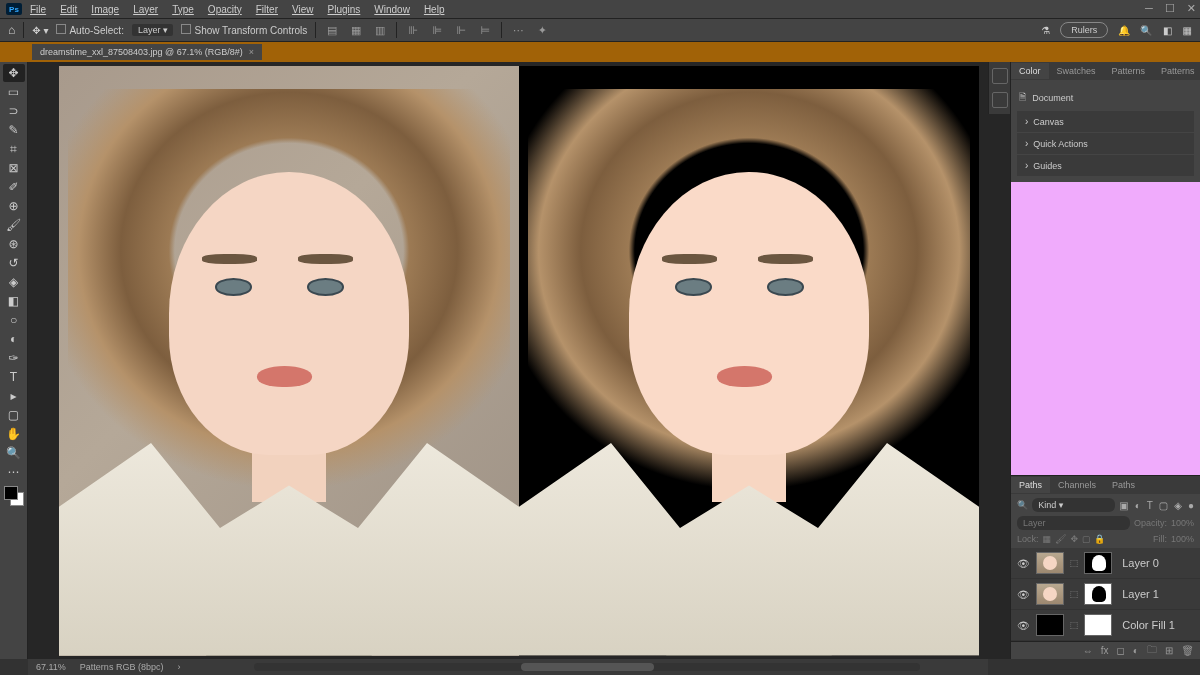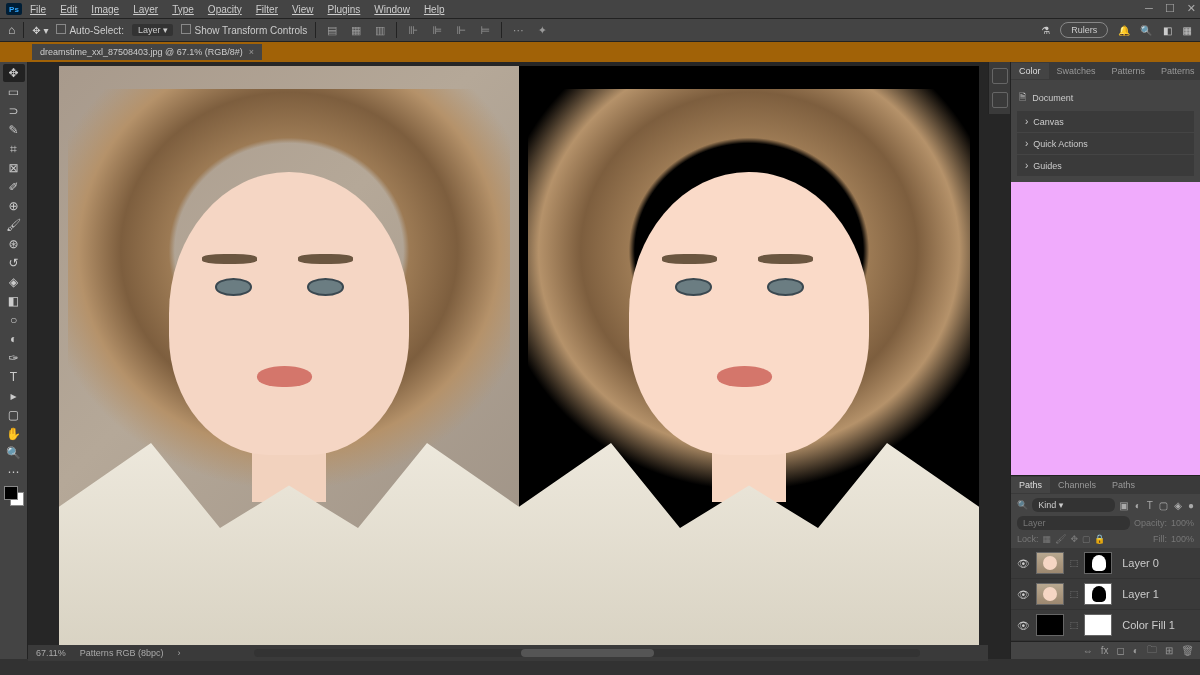--- a/index.html
+++ b/index.html
@@ -67,21 +67,21 @@
 .layer .thumb.m { background: #000; position: relative; }
 .layer .thumb.m.w { background: #fff; }
 .layer .thumb.m .s { position: absolute; width: 14px; height: 16px; background: #fff; border-radius: 50% 50% 30% 30%; top: 2px; left: 7px; }
 .layer .thumb.m.w .s { background: #000; }
 .layer .thumb.fill { background: #000; }
 .layer .link { font-size: 9px; color: #888; }
 .layer .name { font-size: 11px; margin-left: 4px; }
 .layerfoot { height: 18px; background: #444; border-top: 1px solid #222; display: flex; justify-content: flex-end; align-items: center; gap: 8px; padding: 0 6px; color: #999; font-size: 10px; }
 .strip { position: absolute; right: 190px; top: 62px; width: 22px; background: #3a3a3a; display: flex; flex-direction: column; gap: 8px; padding: 6px 0; align-items: center; border-left: 1px solid #222; }
 .strip .si { width: 16px; height: 16px; border: 1px solid #666; border-radius: 2px; }
-.statusbar { position: absolute; bottom: 14px; left: 28px; right: 212px; height: 16px; background: #3a3a3a; display: flex; align-items: center; padding: 0 8px; font-size: 9px; color: #aaa; gap: 14px; }
+.statusbar { position: absolute; bottom: 0; left: 28px; right: 212px; height: 16px; background: #3a3a3a; display: flex; align-items: center; padding: 0 8px; font-size: 9px; color: #aaa; gap: 14px; }
 .statusbar .hscroll { flex: 1; height: 8px; background: #333; border-radius: 4px; margin: 0 60px; position: relative; }
 .statusbar .hscroll::after { content: ""; position: absolute; left: 40%; width: 20%; height: 100%; background: #555; border-radius: 4px; }
 </style>
 </head>
 <body>
 
 <div class="menubar">
   <div class="logo">Ps</div>
   <div class="mi">File</div>
   <div class="mi">Edit</div>

